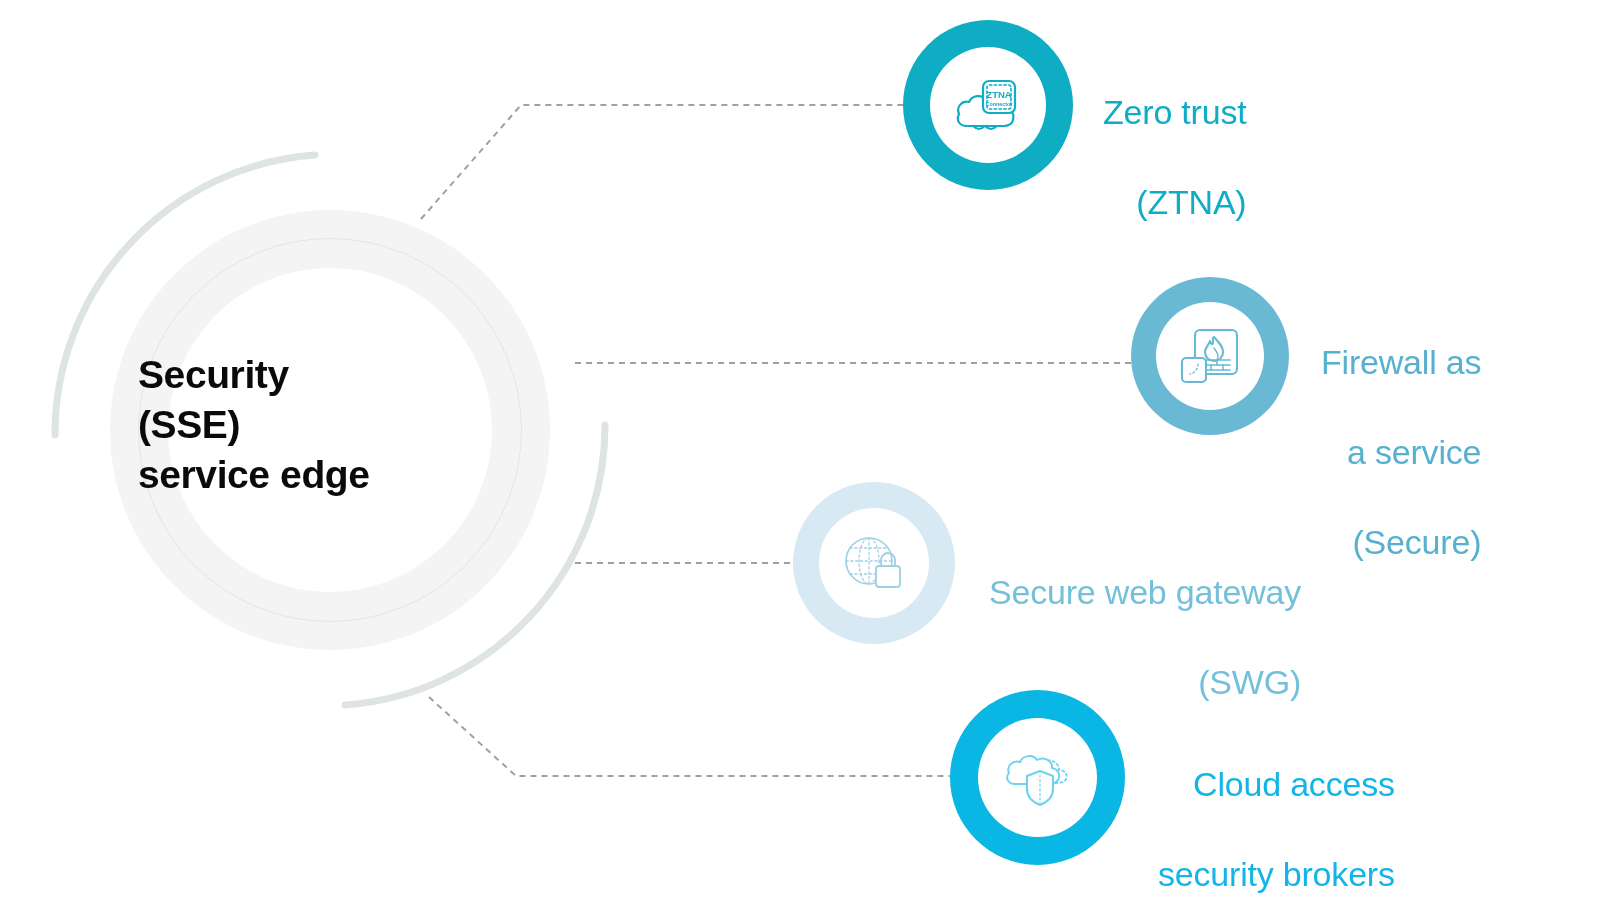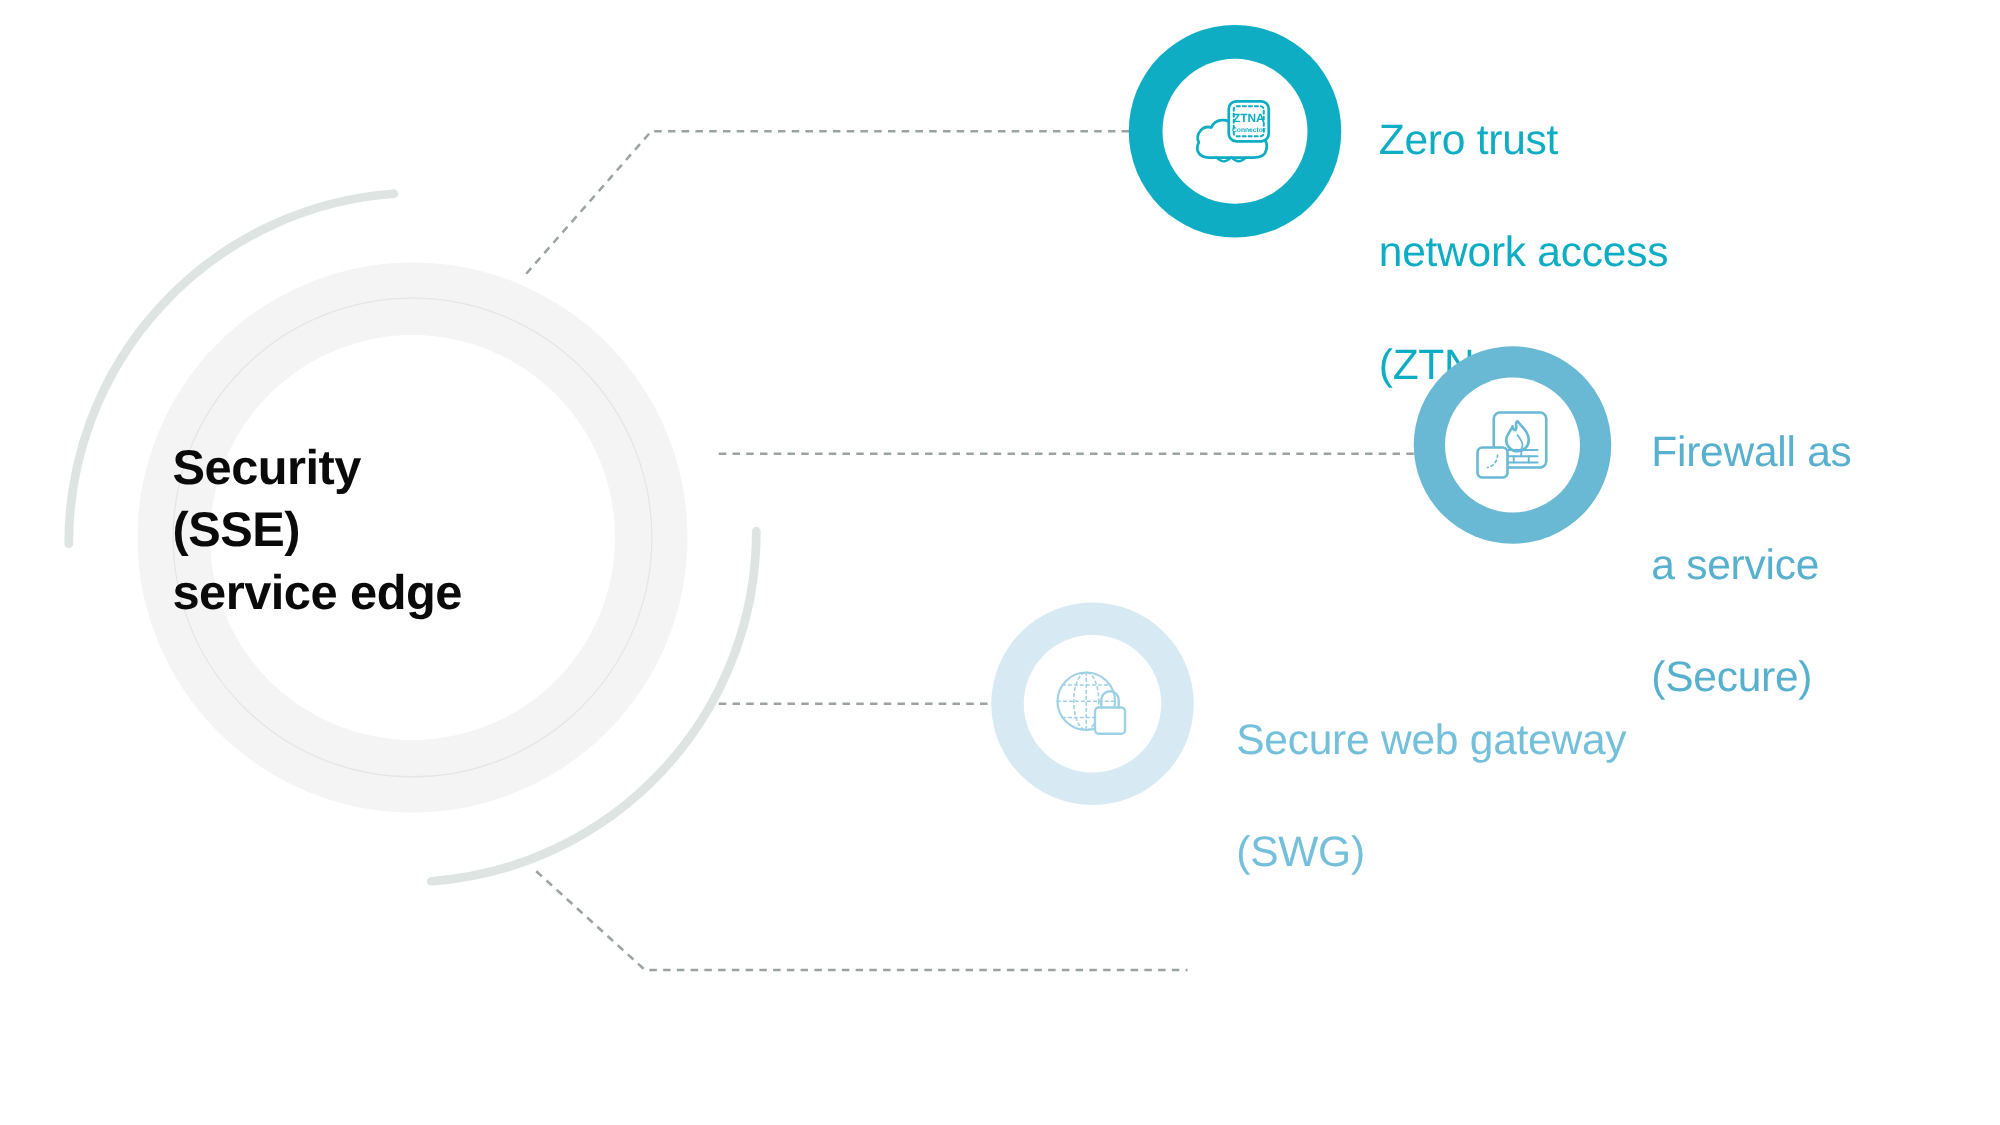--- a/index.html
+++ b/index.html
@@ -99,20 +99,21 @@
   .node-icon {
     position: absolute;
     display: block;
   }
   .node-label {
     position: absolute;
     font-size: 34px;
     line-height: 45px;
     letter-spacing: -0.2px;
     white-space: pre-line;
+    text-align: right;
   }
 
   
   #node-ztna .node-circle      { left: 0;   top: 0;   width: 170px; height: 170px; background: #0fadc4; }
   #node-ztna .node-circle-inner{ left: 27px;top: 27px;width: 116px; height: 116px; }
   #node-ztna .node-icon        { left: 48px;top: 48px; }
   #node-ztna .node-label       { left: 200px; top: 25px; color: #0fadc4; }
 
   
   #node-fwaas .node-circle      { left: 0;   top: 0;   width: 158px; height: 158px; background: #69b9d5; }
@@ -185,21 +186,20 @@
 
         <rect x="32" y="13" width="32" height="32" rx="6" ry="6" fill="#ffffff"></rect>
         <rect x="36" y="17" width="24" height="24" rx="2.5" ry="2.5" stroke-width="1.6" stroke-dasharray="2.4 2.4"></rect>
       </g>
       <text x="48" y="29.5" text-anchor="middle" font-family="Liberation Sans, sans-serif" font-size="9.5" font-weight="bold" fill="#0fadc4">ZTNA</text>
       <text x="48" y="37.5" text-anchor="middle" font-family="Liberation Sans, sans-serif" font-size="5.4" font-weight="bold" fill="#0fadc4">Connector</text>
     </svg>
 
     <div class="node-label">
       <span style="display:block">Zero trust</span>
-      <span style="display:block">network access</span>
       <span style="display:block">(ZTNA)</span>
     </div>
   </div>
 
   <div class="node" id="node-fwaas" style="left:1131px;top:277px;width:470px;height:180px;">
     <div class="node-circle"></div>
     <div class="node-circle-inner"></div>
 
     <svg class="node-icon" width="68" height="68" viewBox="0 0 68 68">
       <g fill="none" stroke="#69b9d5" stroke-width="2.1" stroke-linecap="round" stroke-linejoin="round">
@@ -253,14 +253,46 @@
         <path d="M 42 38 v -6 a 7 7 0 0 1 14 0 v 6" stroke-width="1.9"></path>
       </g>
     </svg>
 
     <div class="node-label">
       <span style="display:block">Secure web gateway</span>
       <span style="display:block">(SWG)</span>
     </div>
   </div>
 
+  <div class="node" id="node-casb" style="left:950px;top:690px;width:620px;height:190px;">
+    <div class="node-circle"></div>
+    <div class="node-circle-inner"></div>
+
+    <svg class="node-icon" width="79" height="79" viewBox="0 0 79 79">
+      <g fill="none" stroke="#6fd2ef" stroke-width="2" stroke-linecap="round" stroke-linejoin="round">
+
+        <path d="M 45 24
+                 c 7 -4 16 0 16 8
+                 c 6 0 9 5 7 9
+                 c -2 4 -7 4 -10 4
+                 H 44" stroke-dasharray="2 3" stroke-width="1.8"></path>
+
+        <path d="M 17 46
+                 c -7 0 -10 -6 -6 -11
+                 c -3 -7 4 -13 11 -11
+                 c 3 -7 13 -8 17 -2
+                 c 7 -4 16 1 15 8
+                 c 6 1 9 7 6 12
+                 c -2 3 -6 4 -9 4 Z" fill="#ffffff"></path>
+
+        <path d="M 29 38 l 13 -5 l 13 5 v 13 c 0 9 -8 14 -13 16 c -5 -2 -13 -7 -13 -16 Z" fill="#ffffff" stroke-width="2.1"></path>
+        <path d="M 42 37 v 28" stroke-width="1.2" stroke-dasharray="2 2.6"></path>
+      </g>
+    </svg>
+
+    <div class="node-label">
+      <span style="display:block">Cloud access</span>
+      <span style="display:block">security brokers</span>
+      
+    </div>
+  </div>
 
 </div>
 
 </body></html>

